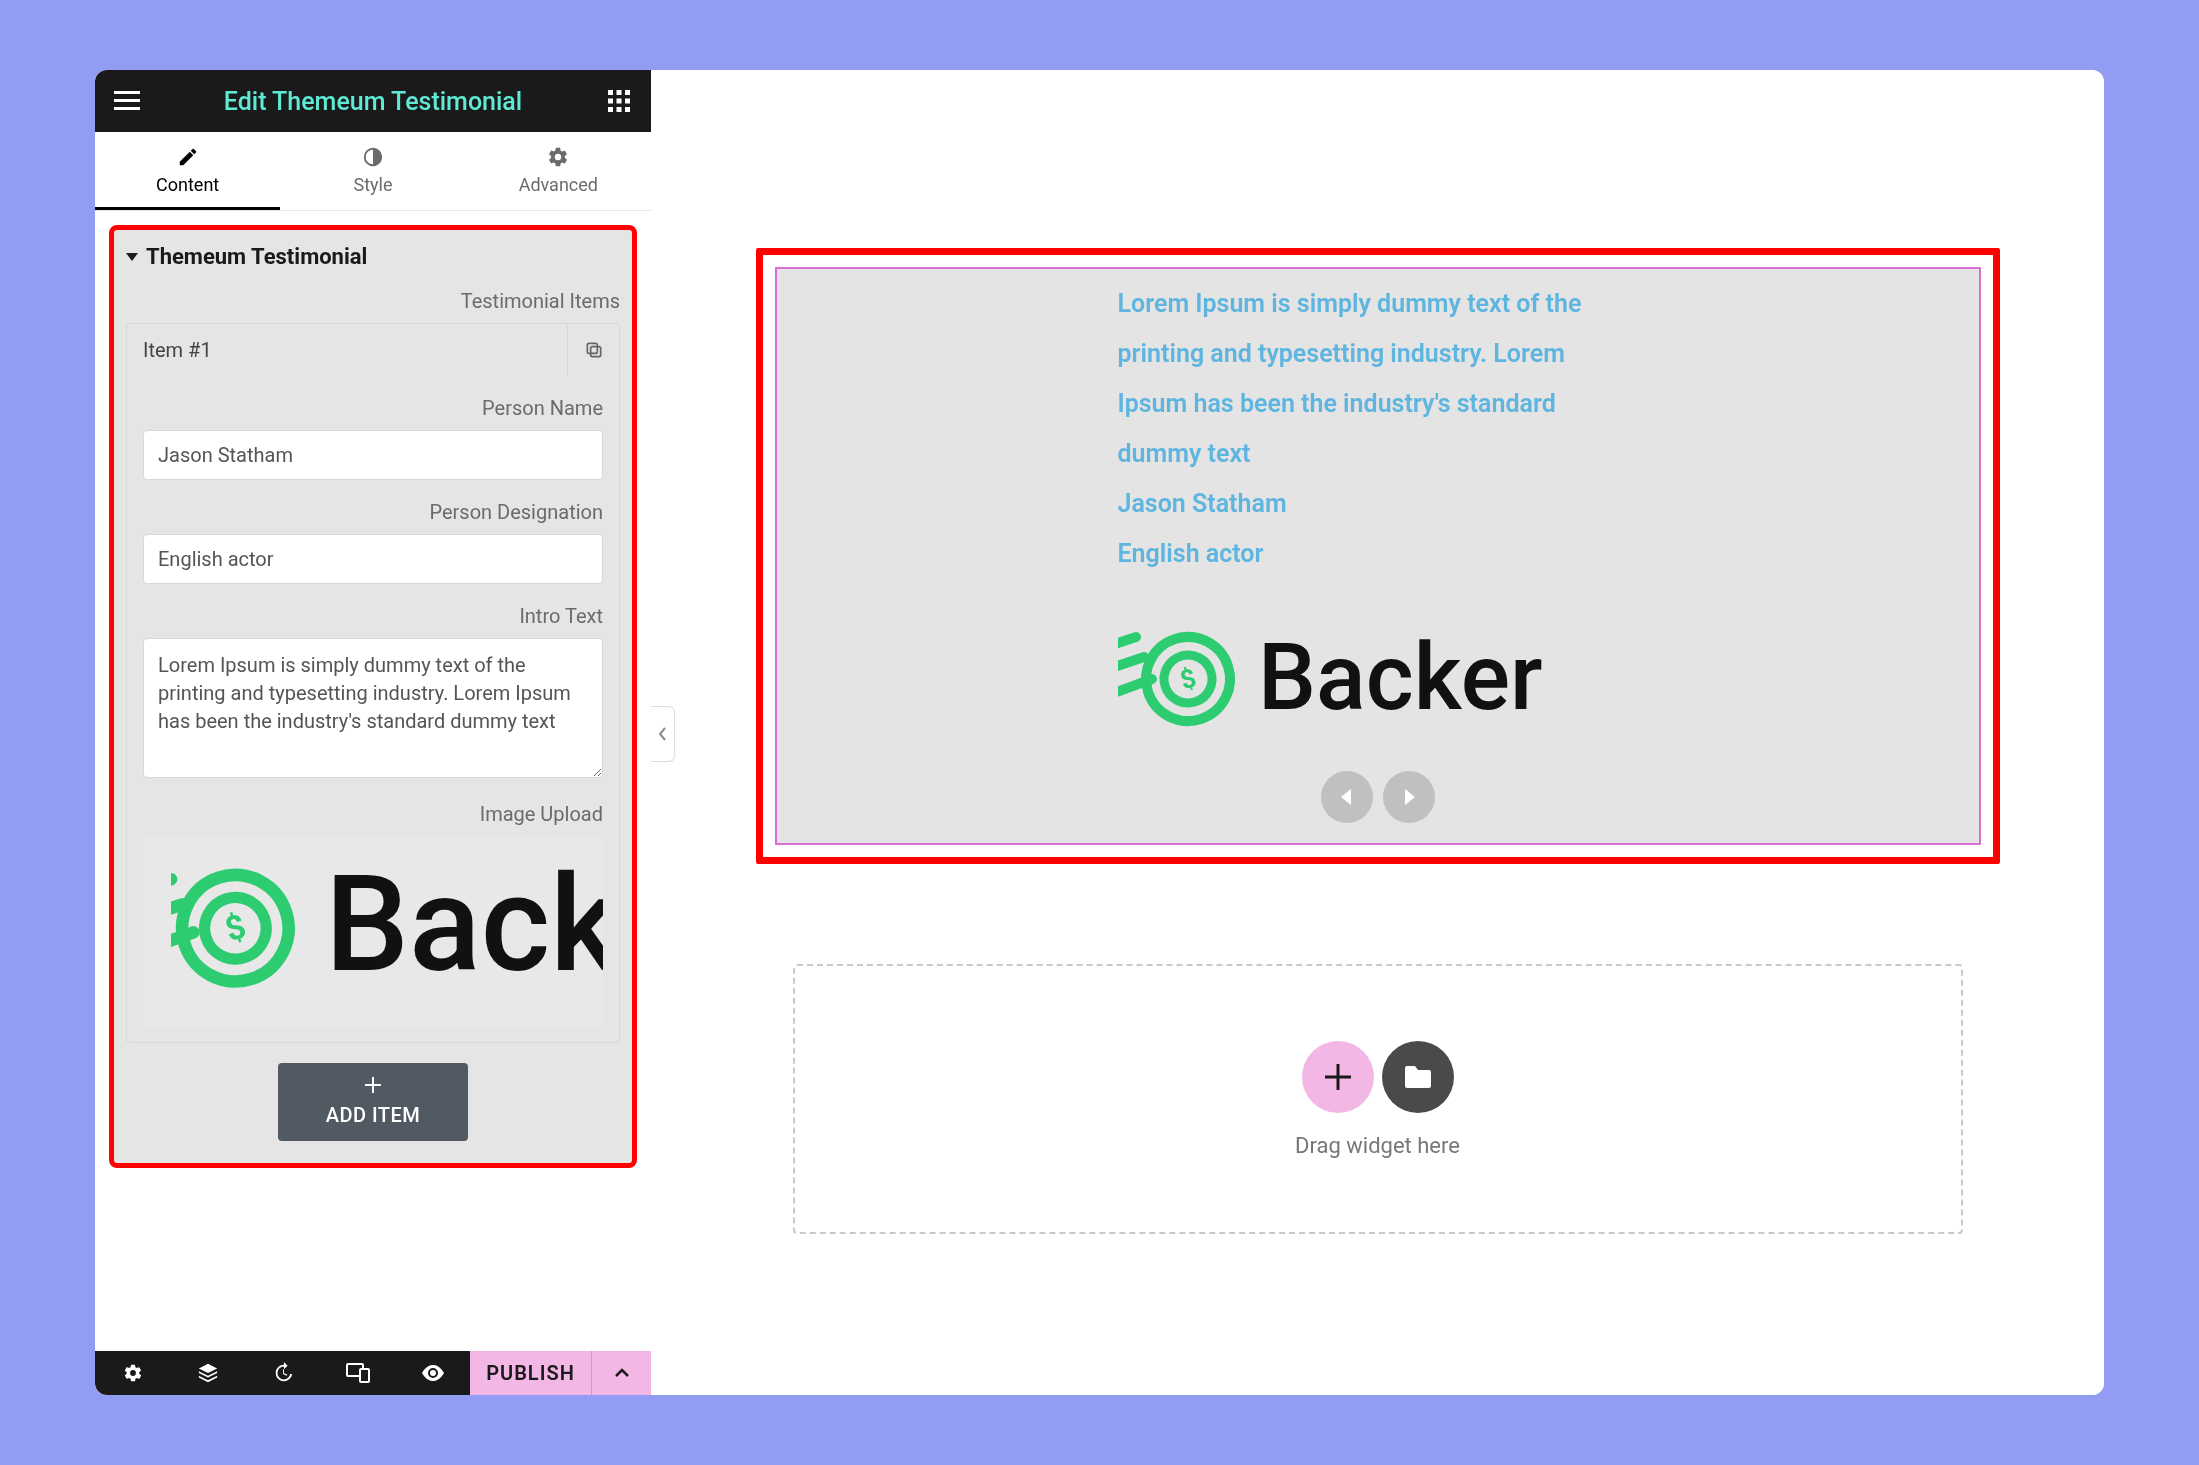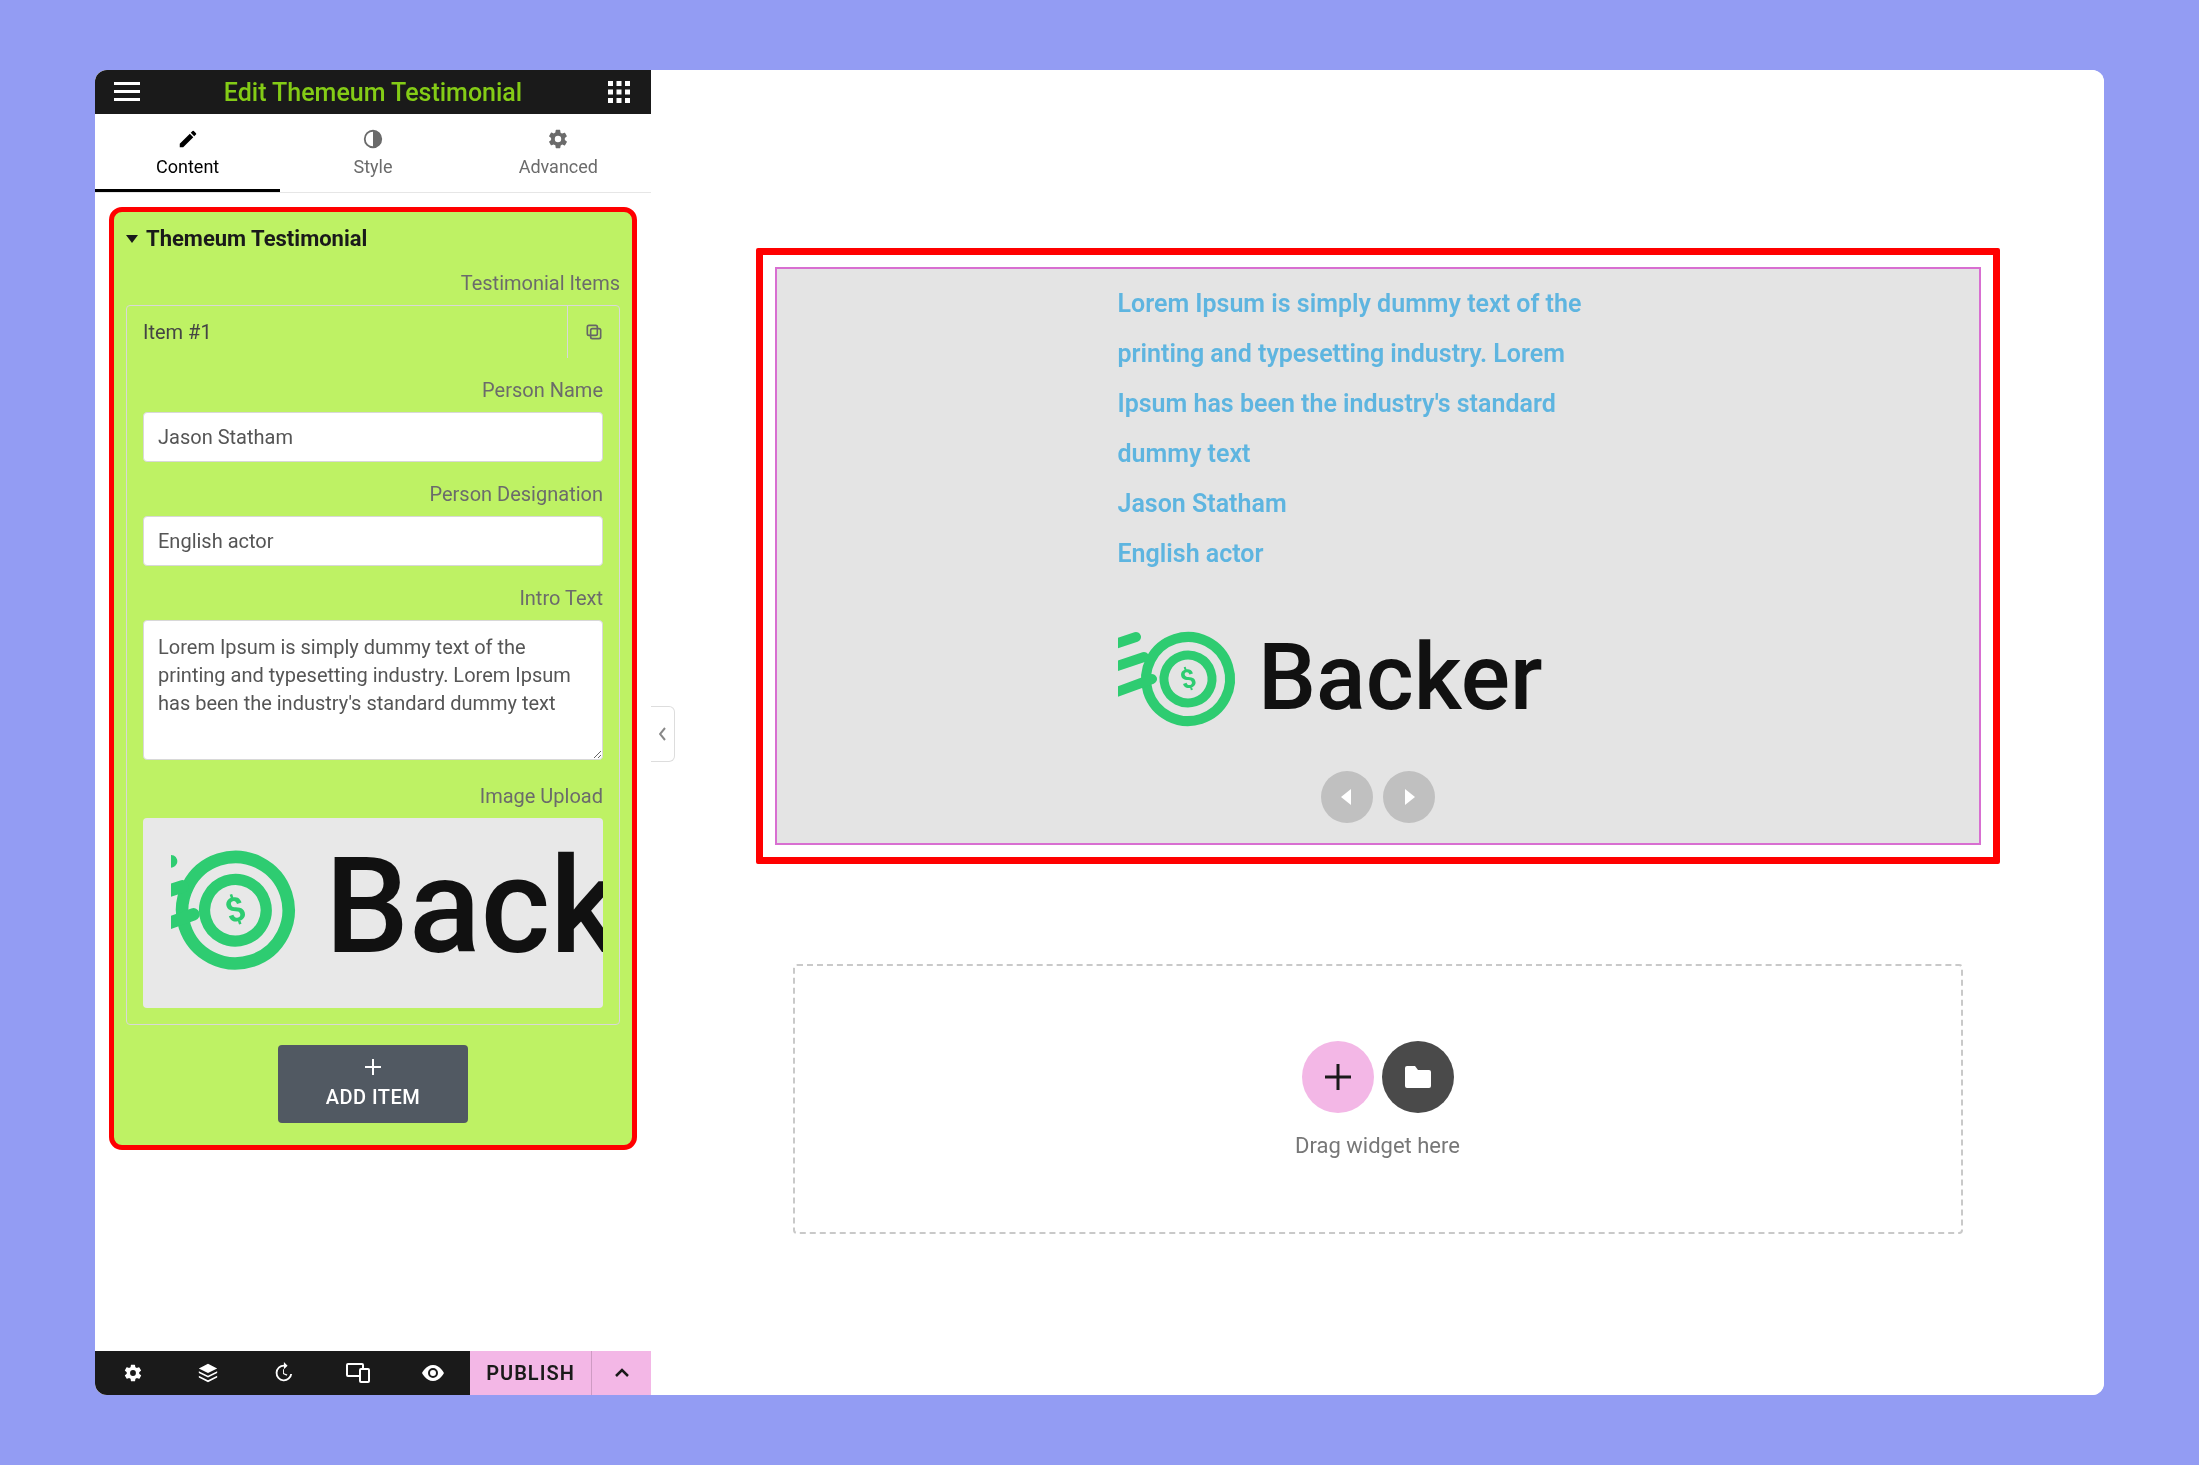--- a/index.html
+++ b/index.html
@@ -23,22 +23,22 @@
   .sidebar {
     width: 556px;
     background: #fff;
     display: flex;
     flex-direction: column;
     box-shadow: 4px 0 8px rgba(0,0,0,0.08);
     position: relative;
   }
   .sidebar-header {
     background: #1a1a1a;
-    color: #84cc16;
-    height: 44px;
+    color: #5eead4;
+    height: 62px;
     display: flex;
     align-items: center;
     padding: 0 14px;
   }
   .hamburger, .grid-icon {
     width: 36px;
     height: 36px;
     display: flex;
     align-items: center;
     justify-content: center;
@@ -72,23 +72,23 @@
   .tab-label { font-size:18px; }
   
   .panel-wrap {
     flex: 1;
     overflow-y: auto;
     padding: 14px;
     position: relative;
   }
   .red-box-left {
     border: 5px solid #ff0000;
-    border-radius: 13px;
+    border-radius: 8px;
     padding: 14px 12px 18px 12px;
-    background: #bef264;
+    background: #e5e5e5;
   }
   .section-header {
     display:flex;
     align-items:center;
     gap:8px;
     font-weight:700;
     font-size:22px;
     color:#1a1a1a;
     margin-bottom:20px;
   }

